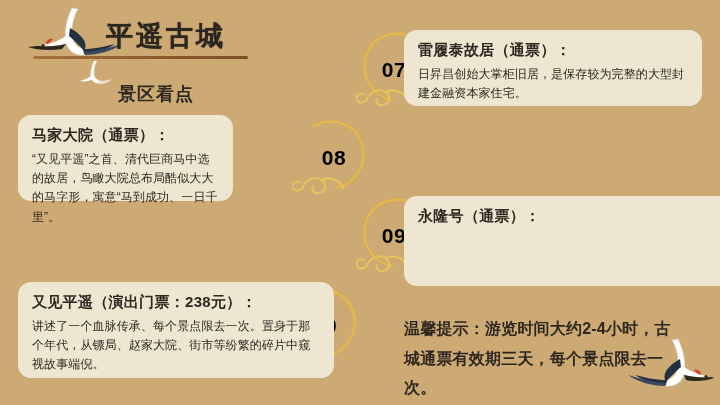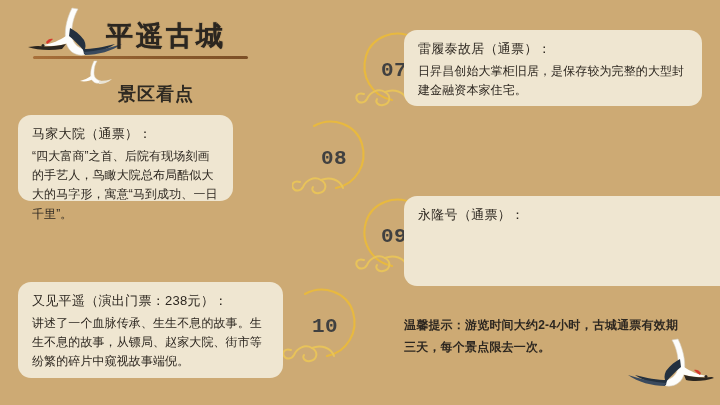--- a/index.html
+++ b/index.html
@@ -34,52 +34,52 @@
 
   
   .card{
     position:absolute;
     background:#efe6d1;
     border-radius:13px;
     box-sizing:border-box;
     padding:9px 14px 10px 14px;
   }
   .card-title{
-    font-size:13px;font-weight:normal;color:#2d2720;
+    font-size:15px;font-weight:bold;color:#2d2720;
     letter-spacing:.3px;margin:0 0 3px 0;line-height:1.5;
   }
   .card-body{
     font-size:12px;color:#2d2720;line-height:1.62;
     margin:0;text-indent:0;letter-spacing:.1px;font-weight:500;
   }
 
   .card-ma   {left:18px; top:115px; width:215px; height:86px;}
-  .card-you  {left:18px; top:282px; width:265px; height:96px;}
+  .card-you  {left:18px; top:282px; width:316px; height:96px;}
   .card-lei  {left:404px;top:30px;  width:298px; height:76px;}
   .card-yong {left:404px;top:196px; width:330px; height:90px;}
 
   
   .badge{position:absolute;width:84px;height:96px;}
   .badge svg{position:absolute;left:0;top:0;}
   .badge .num{
     position:absolute;left:0;top:0;width:84px;height:96px;
     display:flex;align-items:center;justify-content:center;
-    font-size:21px;font-weight:bold;color:#404040;
-    font-family:Liberation Mono, monospace;
+    font-size:21px;font-weight:bold;color:#000000;
+    font-family:Liberation Sans, sans-serif;
     letter-spacing:.5px;
   }
   .badge-07{left:352px;top:22px;}
   .badge-08{left:292px;top:110px;}
   .badge-09{left:352px;top:188px;text-align:right;}
   .badge-10{left:283px;top:278px;}
 
   
   .tip{
     position:absolute;left:404px;top:314px;width:280px;
-    font-size:12px;font-weight:bold;color:#2d2720;line-height:1.85;
+    font-size:16px;font-weight:bold;color:#2d2720;line-height:1.85;
     letter-spacing:.2px;
   }
 </style>
 </head>
 <body>
 
 <div id="stage">
 
   <div class="header">
 
@@ -122,21 +122,21 @@
   <div class="badge badge-08">
     <svg viewBox="0 0 84 96">
       <path d="M22 16 C40 6 64 14 70 34 C76 54 64 74 44 78" fill="none" stroke="#e8b93f" stroke-width="2.1" stroke-linecap="round"></path>
       <path d="M8 72 C2 70 -1 74 1 78 C3 82 9 81 11 77 C14 70 22 66 29 70 C36 74 34 82 27 83 C22 84 19 80 21 77" fill="none" stroke="#e8c35a" stroke-width="2" stroke-linecap="round"></path>
       <path d="M29 70 C38 66 48 70 51 78" fill="none" stroke="#e8c35a" stroke-width="2" stroke-linecap="round"></path>
     </svg>
     <div class="num">08</div>
   </div>
   <div class="card card-ma">
     <p class="card-title">马家大院（通票）：</p>
-    <p class="card-body">“四大富商”之首、后院有现场刻画的手艺人，鸟瞰大院总布局酷似大大的马字形，寓意“马到成功、一日千里”。</p>
+    <p class="card-body">“又见平遥”之首、清代巨商马中选的故居，鸟瞰大院总布局酷似大大的马字形，寓意“马到成功、一日千里”。</p>
   </div>
 
   <div class="badge badge-09">
     <svg viewBox="0 0 84 96">
       <path d="M62 16 C44 6 20 14 14 34 C8 54 20 74 40 78" fill="none" stroke="#e8b93f" stroke-width="2.1" stroke-linecap="round"></path>
       <path d="M12 72 C6 70 3 74 5 78 C7 82 13 81 15 77 C18 70 26 66 33 70 C40 74 38 82 31 83 C26 84 23 80 25 77" fill="none" stroke="#e8c35a" stroke-width="2" stroke-linecap="round"></path>
       <path d="M33 70 C42 66 52 70 55 78" fill="none" stroke="#e8c35a" stroke-width="2" stroke-linecap="round"></path>
     </svg>
     <div class="num">09</div>
   </div>
@@ -147,21 +147,21 @@
   <div class="badge badge-10">
     <svg viewBox="0 0 84 96">
       <path d="M22 16 C40 6 64 14 70 34 C76 54 64 74 44 78" fill="none" stroke="#e8b93f" stroke-width="2.1" stroke-linecap="round"></path>
       <path d="M8 72 C2 70 -1 74 1 78 C3 82 9 81 11 77 C14 70 22 66 29 70 C36 74 34 82 27 83 C22 84 19 80 21 77" fill="none" stroke="#e8c35a" stroke-width="2" stroke-linecap="round"></path>
       <path d="M29 70 C38 66 48 70 51 78" fill="none" stroke="#e8c35a" stroke-width="2" stroke-linecap="round"></path>
     </svg>
     <div class="num">10</div>
   </div>
   <div class="card card-you">
     <p class="card-title">又见平遥（演出门票：238元）：</p>
-    <p class="card-body">讲述了一个血脉传承、生生不息的故事。生生不息的故事，从镖局、赵家大院、街市等纷繁的碎片中窥视故事端倪。</p>
+    <p class="card-body">讲述了一个血脉传承、每个景点限去一次。置身于那个年代，从镖局、赵家大院、街市等纷繁的碎片中窥视故事端倪。</p>
   </div>
 
   <div class="tip">温馨提示：游览时间大约2-4小时，古城通票有效期三天，每个景点限去一次。</div>
 
   <svg class="crane-corner" viewBox="0 0 92 62">
     <path d="M56 2 C62 14 64 27 62 37 C60 46 52 50 44 49 L40 44 C48 43 55 39 56 30 C57 20 54 10 50 3 Z" fill="#fdfdfb" stroke="#d8d2c4" stroke-width=".6"></path>
     <path d="M62 30 C68 34 76 38 86 39 C78 41 68 40 60 37 Z" fill="#fdfdfb"></path>
     <path d="M58 22 C54 24 48 28 44 34 C42 38 42 42 44 45 C48 40 54 34 59 30 Z" fill="#23303f"></path>
     <path d="M45 43 C36 43 24 41 13 38 C22 44 34 48 44 48 Z" fill="#23303f"></path>
     <path d="M44 46 C32 45 18 42 6 38 C16 45 30 49 43 49 Z" fill="#3a4a5e"></path>

